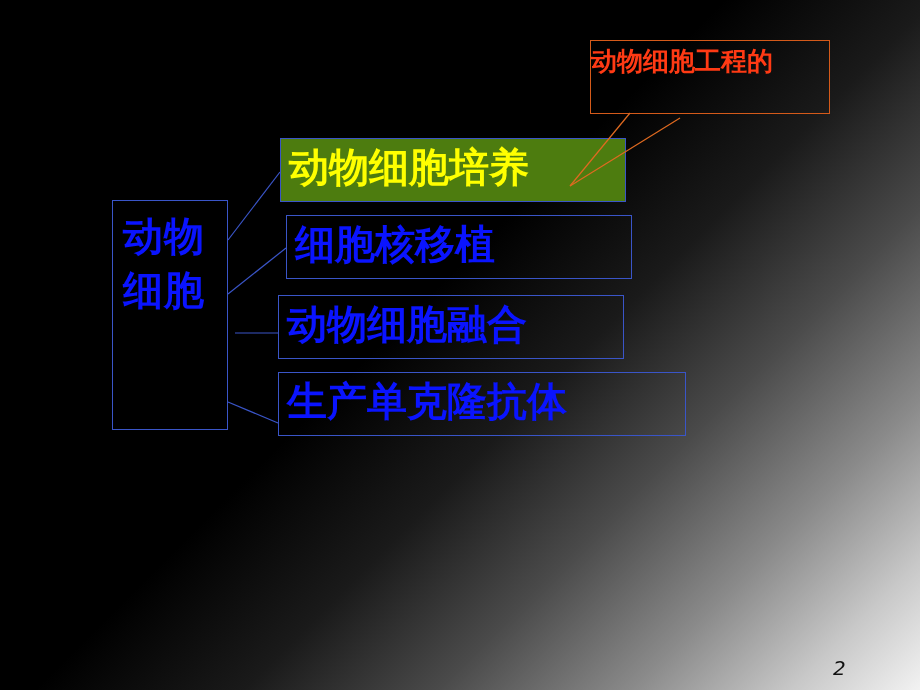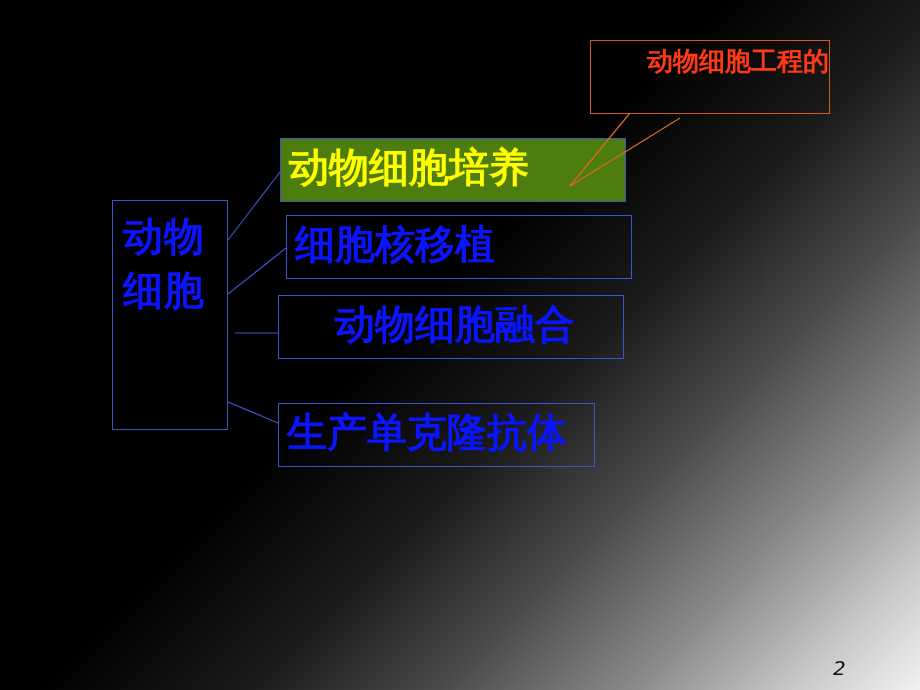--- a/index.html
+++ b/index.html
@@ -16,26 +16,26 @@
       padding: 8px 0 0 10px; letter-spacing: 1px;
     }
     .root span { display: block; }
     .branch {
       border: 1.5px solid #3a55c8;
       color: #0a14ff; font-size: 40px; line-height: 56px;
       padding-left: 8px; white-space: nowrap;
     }
     .b1 { left: 280px; top: 138px; width: 346px; height: 64px; background: #4d7c0f; color: #ffff00; }
     .b2 { left: 286px; top: 215px; width: 346px; height: 64px; background: transparent; }
-    .b3 { left: 278px; top: 295px; width: 346px; height: 64px; text-align: center; }
-    .b4 { left: 278px; top: 403px; width: 317px; height: 64px; }
+    .b3 { left: 278px; top: 295px; width: 346px; height: 64px; }
+    .b4 { left: 278px; top: 372px; width: 408px; height: 64px; }
     .callout {
       position: absolute; left: 590px; top: 40px; width: 240px; height: 74px;
       border: 1.5px solid #d45a1a; box-sizing: border-box;
-      color: #ff3a14; font-size: 26px; font-weight: bold; text-align: right;
+      color: #ff3a14; font-size: 26px; font-weight: bold; text-align: left;
       line-height: 32px; padding-top: 4px;
     }
     .page-num {
       position: absolute; left: 833px; top: 656px;
       font-size: 20px; font-style: italic; color: #111;
     }
     svg.lines { position: absolute; left: 0; top: 0; }
   </style>
 </head>
 <body>

